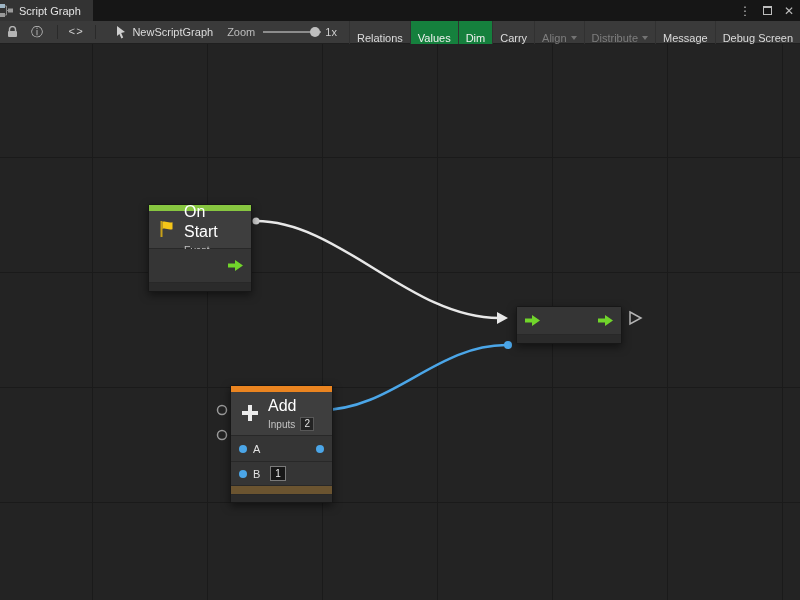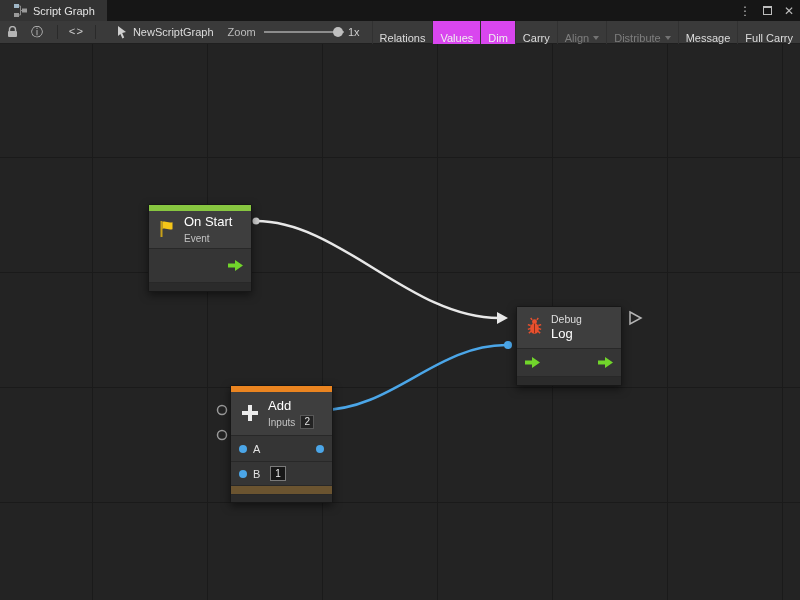--- a/index.html
+++ b/index.html
@@ -2,53 +2,53 @@
 <html><head>
 <meta charset="utf-8">
 <style>
   *{margin:0;padding:0;box-sizing:border-box}
   html,body{width:800px;height:600px;overflow:hidden}
   body{font-family:"Liberation Sans",sans-serif;font-size:11px;color:#ddd;background:#232323}
   .window{position:relative;width:800px;height:600px;display:flex;flex-direction:column;overflow:hidden}
 
   
   .tabbar{height:21px;background:#161616;display:flex;align-items:stretch;flex:0 0 auto;position:relative}
-  .tab{display:flex;align-items:center;gap:6px;padding:0 12px 0 14px;background:#333;color:#e3e3e3}
+  .tab{display:flex;align-items:center;gap:6px;padding:0 12px 0 0;background:#333;color:#e3e3e3}
   .winctrls{position:absolute;right:6px;top:0;height:21px;display:flex;align-items:center;gap:12px;color:#bdbdbd}
   .winctrls .glyph{cursor:default;font-size:12px;line-height:1}
   .maxbox{width:9px;height:9px;border:1px solid #bdbdbd;border-top-width:2px}
 
   
   .toolbar{height:23px;background:#3a3a3a;border-bottom:1px solid #1f1f1f;display:flex;align-items:center;flex:0 0 auto;color:#c9c9c9;white-space:nowrap}
   .tdivider{width:1px;height:14px;background:#2a2a2a}
   .ticon{display:flex;align-items:center;justify-content:center}
   .codeicon{font-family:"Liberation Mono",monospace;font-size:11px;color:#cfcfcf;letter-spacing:1px}
   .graphname{color:#dcdcdc;margin-left:5px}
   .zoomlabel{color:#bdbdbd;margin-left:14px}
   .slider{position:relative;width:95px;height:12px;margin-left:8px}
   .slider .track{position:absolute;left:0;right:0;top:5px;height:2px;background:#8d8d8d}
   .slider .handle{position:absolute;right:1px;top:1px;width:10px;height:10px;border-radius:50%;background:#bfbfbf}
   .zoomvalue{margin-left:4px;color:#cfcfcf}
   .tbtns{display:flex;height:100%;margin-left:12px}
   .tbtn{display:flex;align-items:center;gap:4px;padding:17px 7px;height:100%;color:#dcdcdc;background:transparent;border:none;border-left:1px solid #313131;font:inherit;white-space:nowrap;cursor:default}
-  .tbtn.active{background:#d946ef;color:#f0f0f0}
+  .tbtn.active{background:#15803d;color:#f0f0f0}
   .tbtn.disabled{color:#7e7e7e}
   .caret{width:0;height:0;border-left:3.5px solid transparent;border-right:3.5px solid transparent;border-top:4px solid currentColor;opacity:.85}
 
   
   .canvas{position:relative;flex:1;overflow:hidden;background-color:#232323;
     background-image:linear-gradient(#1a1a1a 1px,transparent 1px),linear-gradient(90deg,#1a1a1a 1px,transparent 1px);
     background-size:115px 115px;background-position:92px 113px}
   .wires{position:absolute;left:0;top:0;width:100%;height:100%}
 
   
   .node{position:absolute;background:#353535;border:1px solid #171717;border-radius:2px;box-shadow:0 3px 9px rgba(0,0,0,.5)}
   .accent{height:6px}
   .nheader{display:flex;align-items:center;gap:7px;padding:0 8px;background:#3e3e3e;border-bottom:1px solid #282828}
-  .ntitle{font-size:13px;color:#fff;line-height:1.25}
+  .ntitle{font-size:16px;color:#fff;line-height:1.25}
   .nsub{font-size:10px;color:#c3c3c3;line-height:1.25;margin-top:3px}
   .ncat{font-size:10.5px;color:#dedede;line-height:1.25}
   .nrow{display:flex;align-items:center;gap:6px;padding:0 8px;background:#353535;border-bottom:1px solid #282828;position:relative}
   .nfooter{background:#2b2b2b}
   .strip{height:9px;background:#6b5430;border-bottom:1px solid #282828}
   .portdot{width:8px;height:8px;border-radius:50%;background:#4ba6e8;flex:0 0 auto}
   .graydot{width:7px;height:7px;border-radius:50%;background:#8f8f8f;flex:0 0 auto}
   .outdot{position:absolute;right:8px;top:50%;margin-top:-4px}
   .portlabel{color:#e2e2e2;font-size:11px}
   .vfield{min-width:16px;height:15px;background:#171717;border:1px solid #7a7a7a;color:#efefef;padding:0 4px;display:flex;align-items:center;font-size:10px;margin-left:4px}
@@ -121,21 +121,21 @@
           <span class="caret"></span>
         </button>
       <button class="tbtn disabled">
           <span>Distribute</span>
           <span class="caret"></span>
         </button>
       <button class="tbtn">
           <span>Message</span>
         </button>
       <button class="tbtn">
-          <span>Full Carry</span>
+          <span>Debug Screen</span>
         </button>
     </div>
   </div>
 
   <div class="canvas">
 
     <svg class="wires" width="800" height="556" viewBox="0 0 800 556">
 
       <path d="M256,177 C340,177 410,274 499,274" stroke="#e8e8e8" stroke-width="2.5" fill="none"></path>
       <polygon points="497,268 508,274 497,280" fill="#e8e8e8"></polygon>
@@ -168,36 +168,20 @@
         <span class="arrowslot push-right">
           <svg width="15" height="11" viewBox="0 0 15 11">
               <path d="M0 3.5 H7 V0 L15 5.5 L7 11 V7.5 H0 Z" fill="#71d52b"></path>
             </svg>
         </span>
       </div>
       <div class="nfooter" style="height:8px"></div>
     </div>
 
     <div class="node" style="left:516px;top:262px;width:106px">
-      <div class="nheader" style="height:42px">
-        <span>
-          <svg width="19" height="19" viewBox="0 0 20 20">
-            <g stroke="#e8502e" stroke-width="1.5" fill="none">
-              <path d="M3 8 L6 9 M3 13 L6 12 M4 17 L7 14.5 M17 8 L14 9 M17 13 L14 12 M16 17 L13 14.5 M7.5 3 L6 1 M12.5 3 L14 1"></path>
-            </g>
-            <circle cx="10" cy="5" r="2.6" fill="#e8502e"></circle>
-            <ellipse cx="10" cy="12" rx="4.6" ry="5.6" fill="#e8502e"></ellipse>
-            <path d="M10 7 V17" stroke="#8a2d17" stroke-width="1"></path>
-          </svg>
-        </span>
-        <div>
-          <div class="ncat">Debug</div>
-          <div class="ntitle">Log</div>
-        </div>
-      </div>
       <div class="nrow" style="height:28px">
         <span class="arrowslot">
           <svg width="15" height="11" viewBox="0 0 15 11">
               <path d="M0 3.5 H7 V0 L15 5.5 L7 11 V7.5 H0 Z" fill="#71d52b"></path>
             </svg>
         </span>
         <span class="arrowslot push-right">
           <svg width="15" height="11" viewBox="0 0 15 11">
               <path d="M0 3.5 H7 V0 L15 5.5 L7 11 V7.5 H0 Z" fill="#71d52b"></path>
             </svg>

